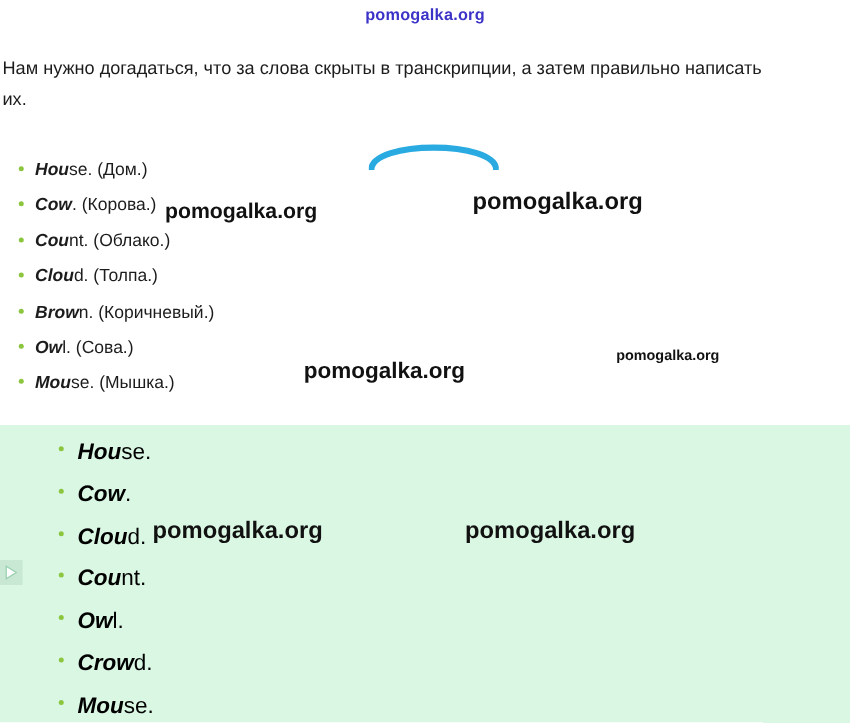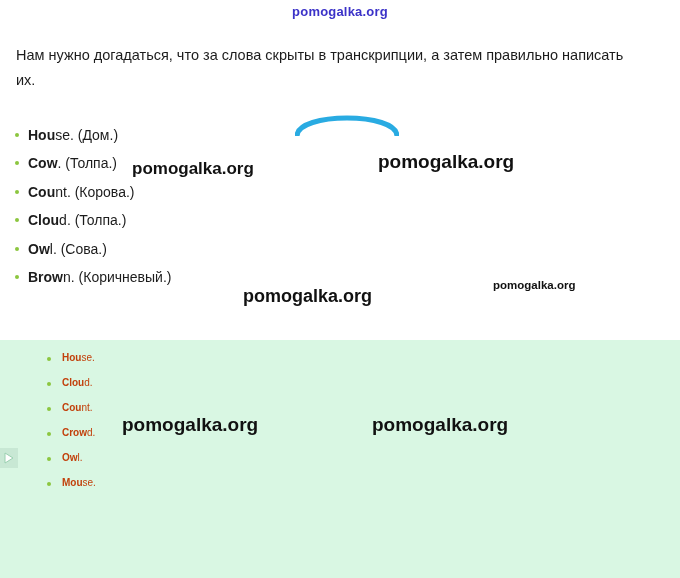--- a/index.html
+++ b/index.html
@@ -28,21 +28,21 @@
     text-align: center;
     font-size: 13px;
     font-weight: bold;
     color: #3b32c8;
     letter-spacing: 0.2px;
   }
   
   .intro {
     position: absolute;
     top: 28px;
-    left: 16px;
+    left: 2px;
     width: 630px;
     font-size: 14.5px;
     line-height: 1.75;
     color: #1c1c1c;
   }
   
   .list-upper {
     position: absolute;
     top: 128px;
     left: 14px;
@@ -64,20 +64,21 @@
     position: absolute;
     left: 1px;
     top: 5px;
     width: 4px;
     height: 4px;
     border-radius: 50%;
     background: #8cc63f;
   }
   .bold-part {
     font-weight: bold;
+    font-style: italic;
   }
   
   .arc {
     position: absolute;
     left: 295px;
     top: 108px;
     width: 104px;
     height: 28px;
   }
   
@@ -93,22 +94,22 @@
     position: absolute;
     top: 352px;
     left: 46px;
     width: 300px;
     list-style: none;
     margin: 0;
     padding: 0;
   }
   .list-lower li {
     position: relative;
-    font-size: 10px;
-    color: #c2410c;
+    font-size: 18px;
+    color: #000000;
     margin: 0 0 14px 0;
     padding-left: 16px;
     line-height: 1.1;
   }
   .list-lower li:before {
     content: "";
     position: absolute;
     left: 1px;
     top: 5px;
     width: 4px;
@@ -151,41 +152,43 @@
   <div class="top-watermark">pomogalka.org</div>
 
   <p class="intro">Нам нужно догадаться, что за слова скрыты в транскрипции, а затем правильно написать их.</p>
 
   <svg class="arc" viewBox="0 0 104 28" xmlns="http://www.w3.org/2000/svg">
     <path d="M2 28 C 2 4, 102 4, 102 28" fill="none" stroke="#29abe2" stroke-width="5" stroke-linecap="round"></path>
   </svg>
 
   <ul class="list-upper">
     <li><span class="bold-part">Hou</span><span>se. (Дом.)</span></li>
-    <li><span class="bold-part">Cow</span><span>. (Толпа.)</span></li>
-    <li><span class="bold-part">Cou</span><span>nt. (Корова.)</span></li>
+    <li><span class="bold-part">Cow</span><span>. (Корова.)</span></li>
+    <li><span class="bold-part">Cou</span><span>nt. (Облако.)</span></li>
     <li><span class="bold-part">Clou</span><span>d. (Толпа.)</span></li>
+    <li><span class="bold-part">Brow</span><span>n. (Коричневый.)</span></li>
     <li><span class="bold-part">Ow</span><span>l. (Сова.)</span></li>
-    <li><span class="bold-part">Brow</span><span>n. (Коричневый.)</span></li>
+    <li><span class="bold-part">Mou</span><span>se. (Мышка.)</span></li>
   </ul>
 
   <div class="answer-panel"></div>
 
   <div class="play-tab">
     <svg width="10" height="12" viewBox="0 0 10 12" xmlns="http://www.w3.org/2000/svg">
       <polygon points="1,1 9,6 1,11" fill="#ffffff" stroke="#9ad0b0" stroke-width="1"></polygon>
     </svg>
   </div>
 
   <ul class="list-lower">
     <li><span class="bold-part">Hou</span><span>se.</span></li>
+    <li><span class="bold-part">Cow</span><span>.</span></li>
     <li><span class="bold-part">Clou</span><span>d.</span></li>
     <li><span class="bold-part">Cou</span><span>nt.</span></li>
+    <li><span class="bold-part">Ow</span><span>l.</span></li>
     <li><span class="bold-part">Crow</span><span>d.</span></li>
-    <li><span class="bold-part">Ow</span><span>l.</span></li>
     <li><span class="bold-part">Mou</span><span>se.</span></li>
   </ul>
 
   <div class="wm wm-1">pomogalka.org</div>
   <div class="wm wm-2">pomogalka.org</div>
   <div class="wm wm-3">pomogalka.org</div>
   <div class="wm wm-4">pomogalka.org</div>
   <div class="wm wm-5">pomogalka.org</div>
   <div class="wm wm-6">pomogalka.org</div>
 

